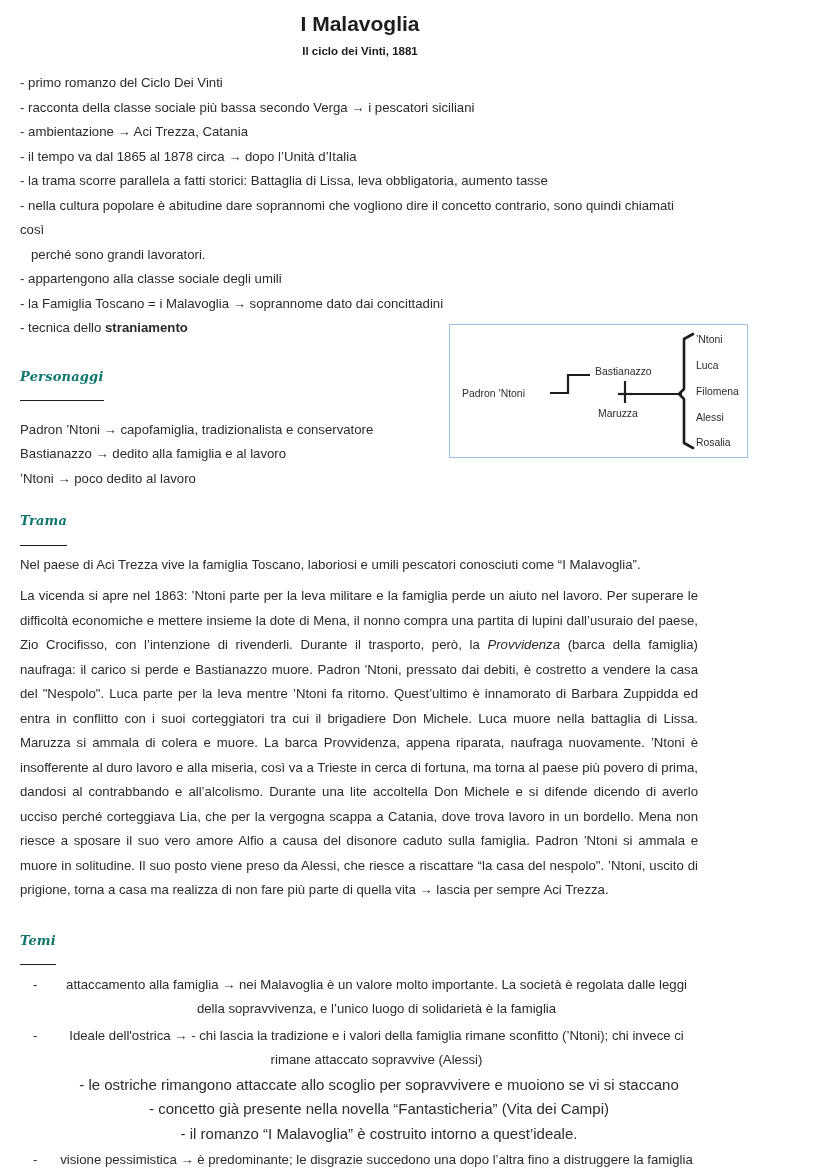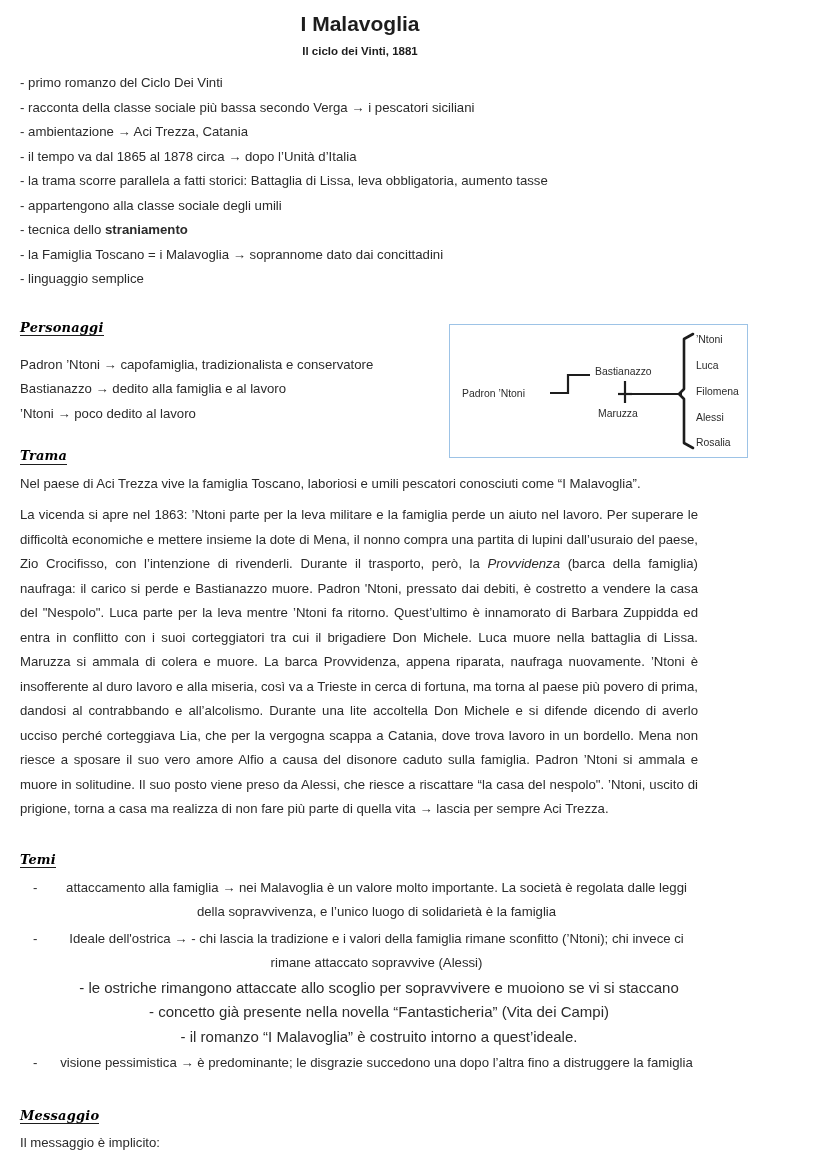--- a/index.html
+++ b/index.html
@@ -64,24 +64,24 @@
   }
   .bold-inline { font-weight: bold; }
 
   
   .section-head {
     font-family: "DejaVu Serif", serif;
     font-style: italic;
     font-weight: bold;
     font-size: 13px;
     letter-spacing: 0.2px;
-    color: #000000;
+    color: #0f766e;
     display: inline-block;
     border-bottom: 1.6px solid #1d1d1d;
-    padding-bottom: 0;
+    padding-bottom: 16px;
     line-height: 1.1;
   }
 
   
   .personaggi-wrap {
     margin-top: 26px;
     position: relative;
   }
   .personaggi-list {
     font-size: 13.2px;
@@ -164,24 +164,27 @@
   </div>
 
   <div class="content">
 
     <div class="dash-list">
       <div class="dash-item">- primo romanzo del Ciclo Dei Vinti</div>
       <div class="dash-item">- racconta della classe sociale più bassa secondo Verga → i pescatori siciliani</div>
       <div class="dash-item">- ambientazione → Aci Trezza, Catania</div>
       <div class="dash-item">- il tempo va dal 1865 al 1878 circa → dopo l’Unità d’Italia</div>
       <div class="dash-item">- la trama scorre parallela a fatti storici: Battaglia di Lissa, leva obbligatoria, aumento tasse</div>
+      <div class="dash-item">
+        <span>- nella cultura popolare è abitudine dare soprannomi che vogliono dire il concetto contrario, sono quindi chiamati così</span>
+        <span class="cont">perché sono grandi lavoratori.</span>
+      </div>
       <div class="dash-item">- appartengono alla classe sociale degli umili</div>
+      <div class="dash-item">- la Famiglia Toscano = i Malavoglia → soprannome dato dai concittadini</div>
       <div class="dash-item"><span>- tecnica dello </span><span class="bold-inline">straniamento</span></div>
-      <div class="dash-item">- la Famiglia Toscano = i Malavoglia → soprannome dato dai concittadini</div>
-      <div class="dash-item">- linguaggio semplice</div>
     </div>
 
     <div class="personaggi-wrap">
       <div class="section-head">Personaggi</div>
       <div class="personaggi-list">
         <div>Padron ’Ntoni → capofamiglia, tradizionalista e conservatore</div>
         <div>Bastianazzo → dedito alla famiglia e al lavoro</div>
         <div>’Ntoni → poco dedito al lavoro</div>
       </div>
     </div>

